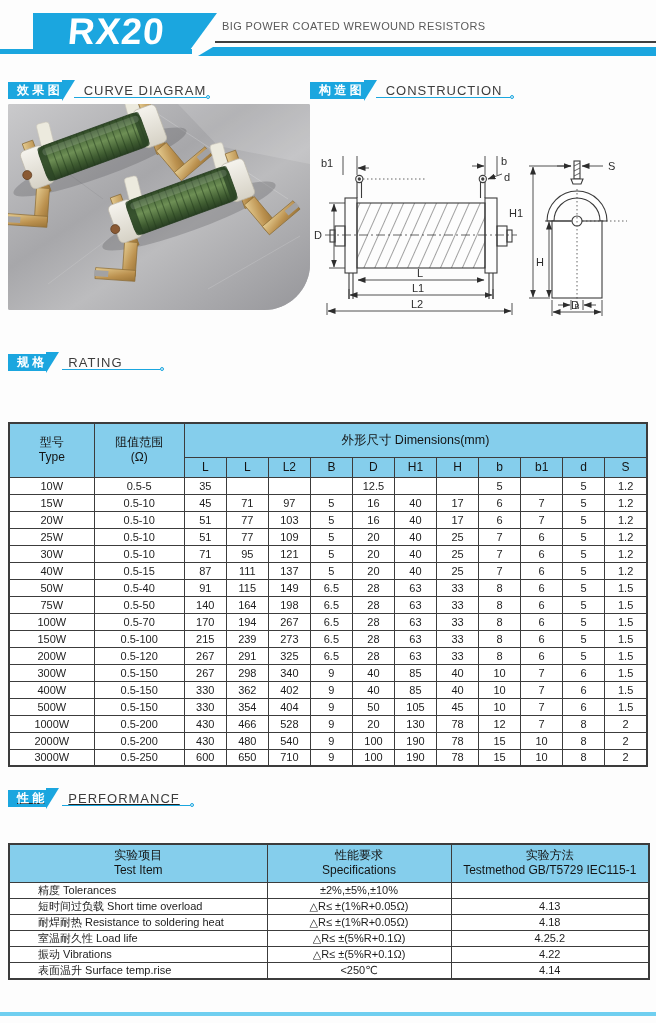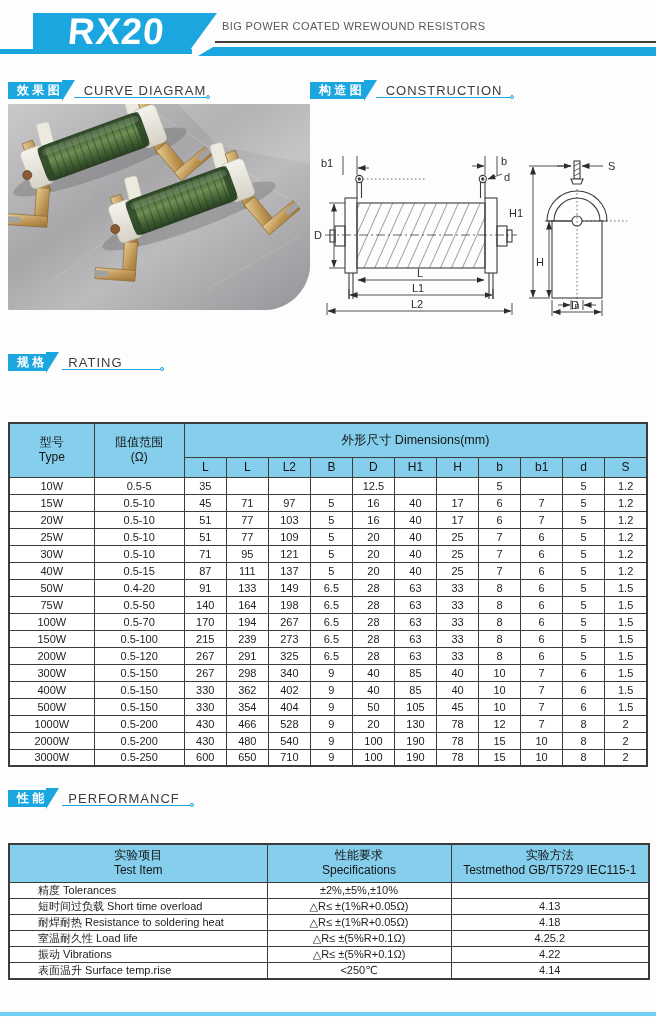--- a/index.html
+++ b/index.html
@@ -427,23 +427,23 @@
           <td>20</td>
           <td>40</td>
           <td>25</td>
           <td>7</td>
           <td>6</td>
           <td>5</td>
           <td>1.2</td>
         </tr>
         <tr>
           <td>50W</td>
-          <td>0.4-20</td>
+          <td>0.5-40</td>
           <td>91</td>
-          <td>133</td>
+          <td>115</td>
           <td>149</td>
           <td>6.5</td>
           <td>28</td>
           <td>63</td>
           <td>33</td>
           <td>8</td>
           <td>6</td>
           <td>5</td>
           <td>1.5</td>
         </tr>
@@ -593,21 +593,21 @@
           <td>190</td>
           <td>78</td>
           <td>15</td>
           <td>10</td>
           <td>8</td>
           <td>2</td>
         </tr>
       </tbody>
   </table>
 
-  <div class="sec-head" style="left:8px;top:788px;">
+  <div class="sec-head" style="left:8px;top:788px;text-decoration:underline;">
     <div class="sec-row">
       <span class="sec-cn">性 能</span>
       <span class="sec-slant"></span>
       <span class="sec-en">PERFORMANCF</span>
     </div>
     <div class="sec-line" style="margin-left:54px;width:128px;">
         <i class="sec-dot"></i>
       </div>
   </div>
 

